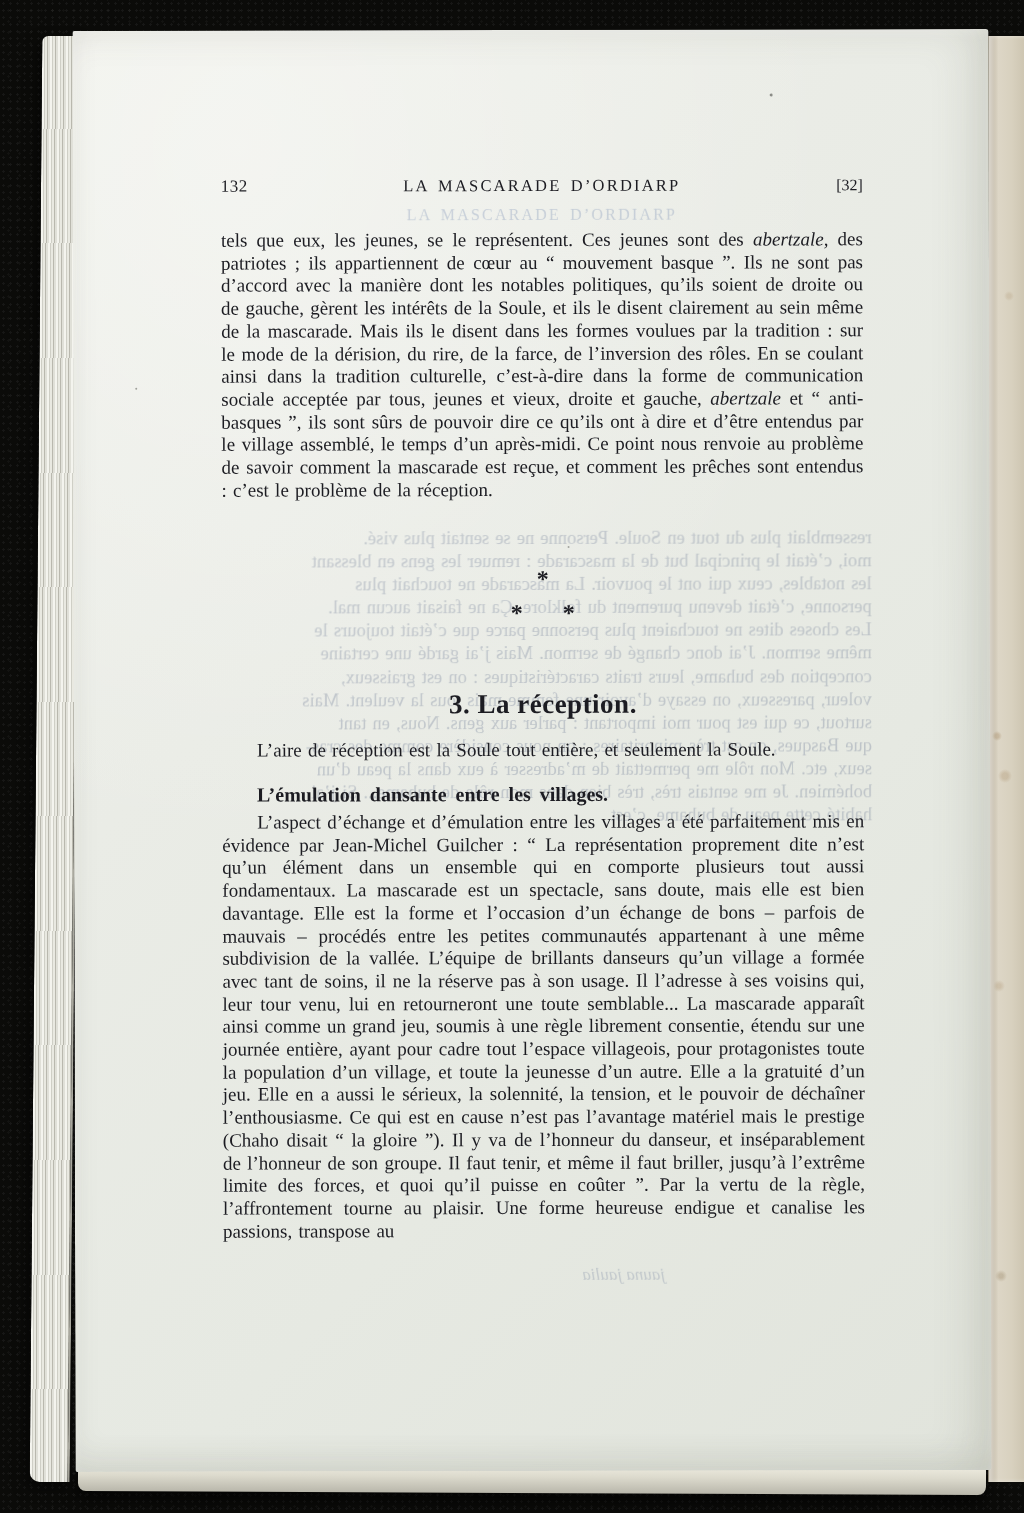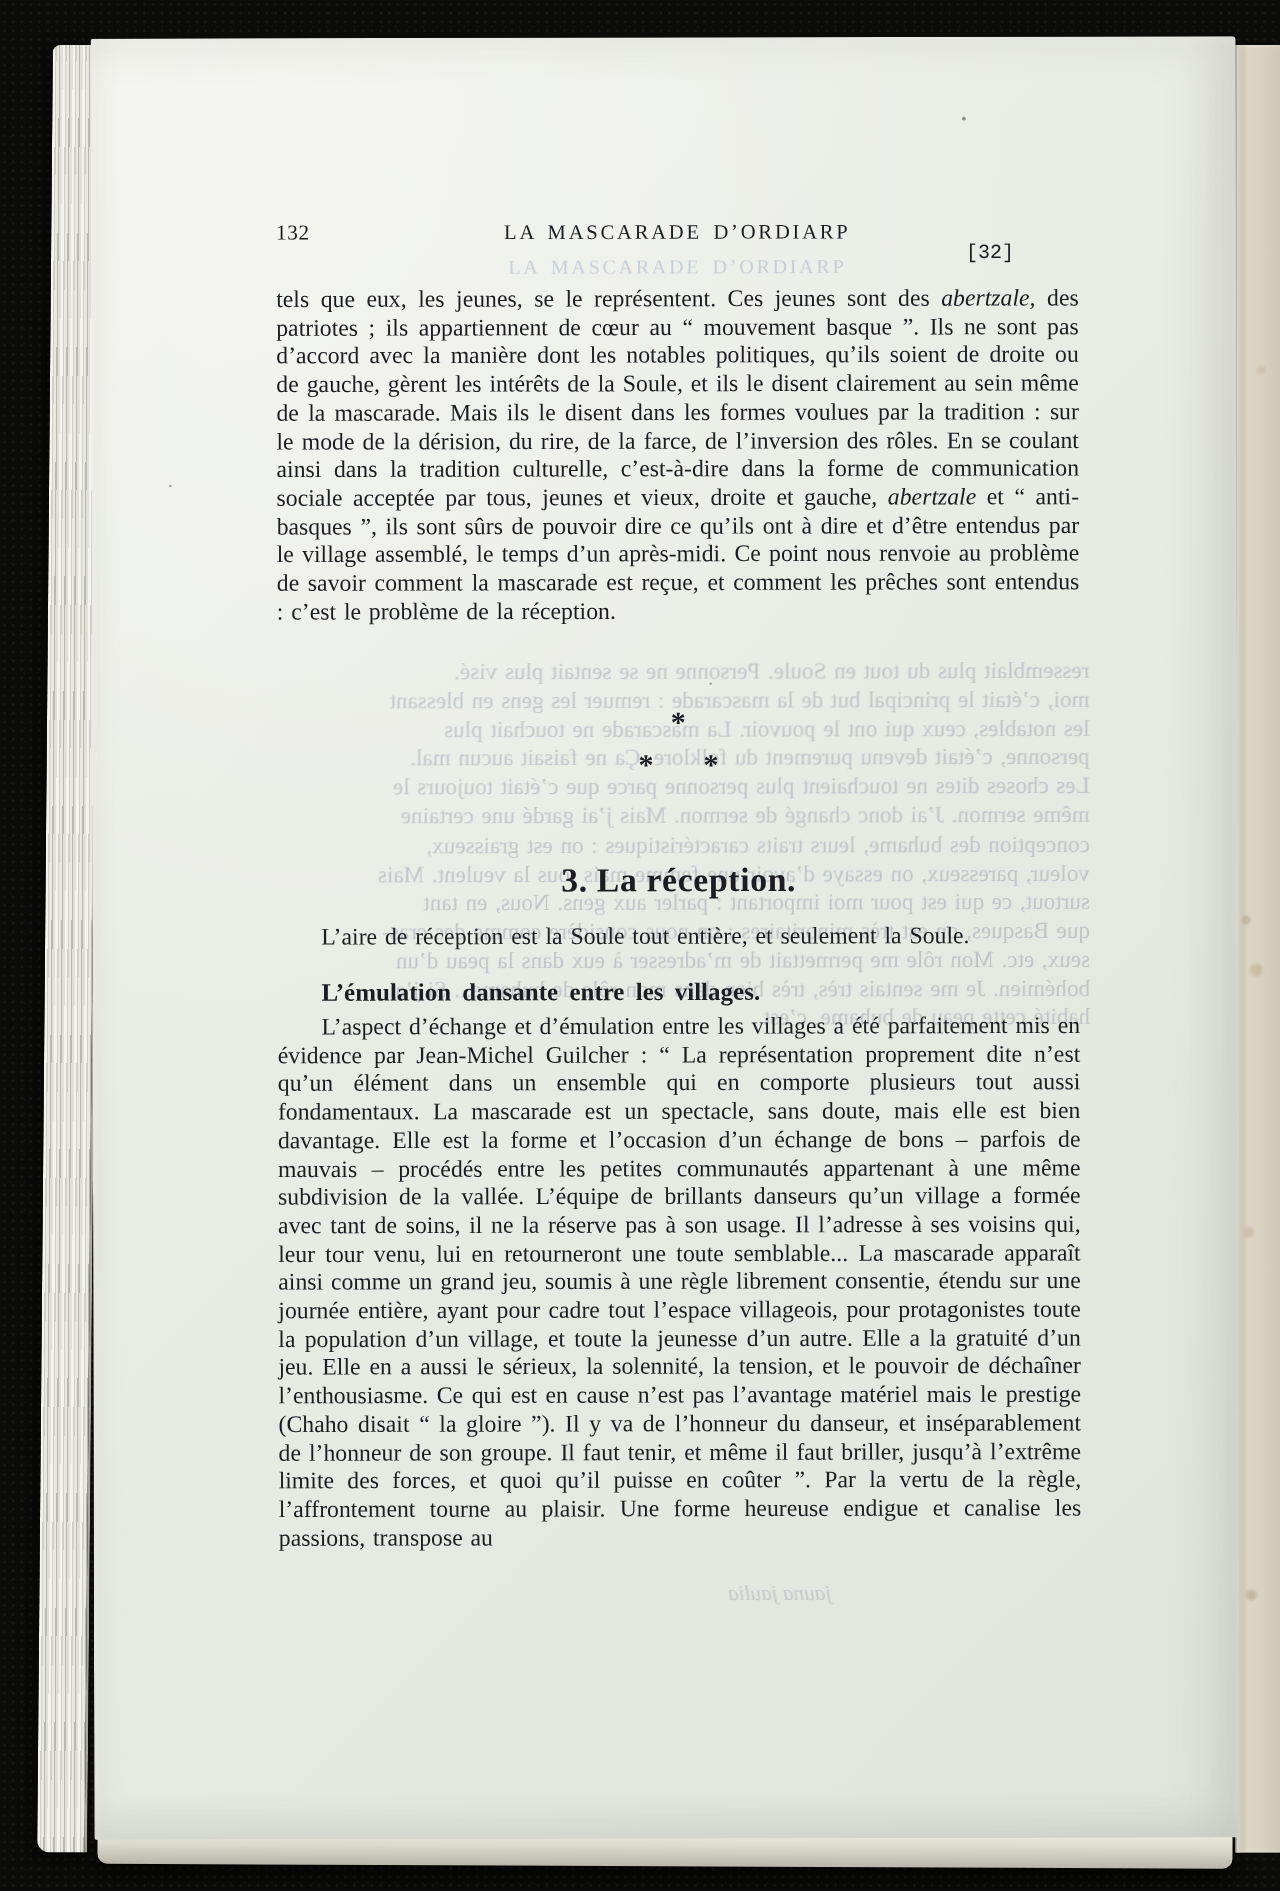--- a/index.html
+++ b/index.html
@@ -60,21 +60,21 @@
   }
   .speck{position:absolute;border-radius:50%;background:#3d3d38;}
 
   .page-header{
     position:absolute;left:148px;top:146px;width:642px;
     display:flex;align-items:baseline;
     font-size:17px;
   }
   .hdr-num{width:90px;letter-spacing:0.5px;}
   .hdr-title{flex:1;text-align:center;letter-spacing:2.2px;font-size:16.5px;word-spacing:3px;}
-  .hdr-folio{width:90px;text-align:left;position:relative;top:16px;font-size:16px;font-family:Liberation Mono, monospace;}
+  .hdr-folio{width:90px;text-align:right;position:relative;top:0;font-size:16px;}
 
   .ghost-title{
     position:absolute;left:148px;top:176px;width:642px;text-align:center;
     letter-spacing:2.2px;font-size:16px;word-spacing:3px;
     color:rgba(120,140,178,0.34);filter:blur(0.6px);
   }
 
   .body-par{
     position:absolute;left:148px;width:642px;
     font-size:19px;line-height:22.7px;text-align:justify;

